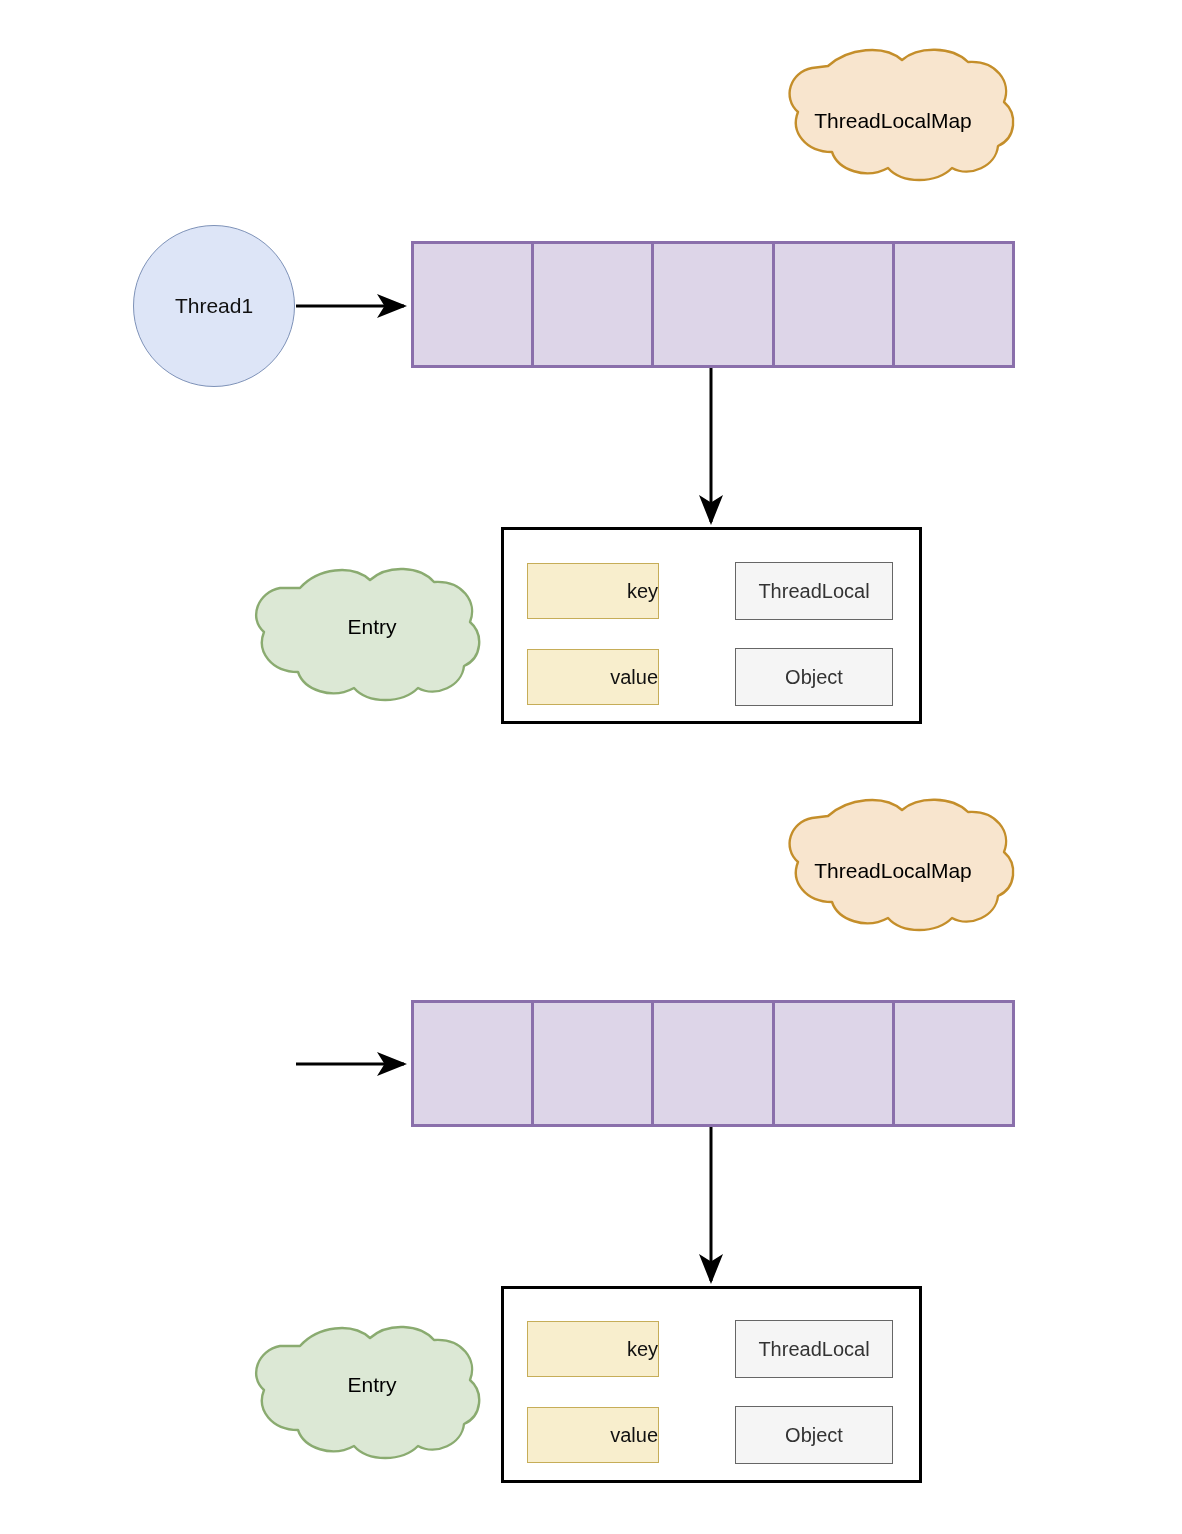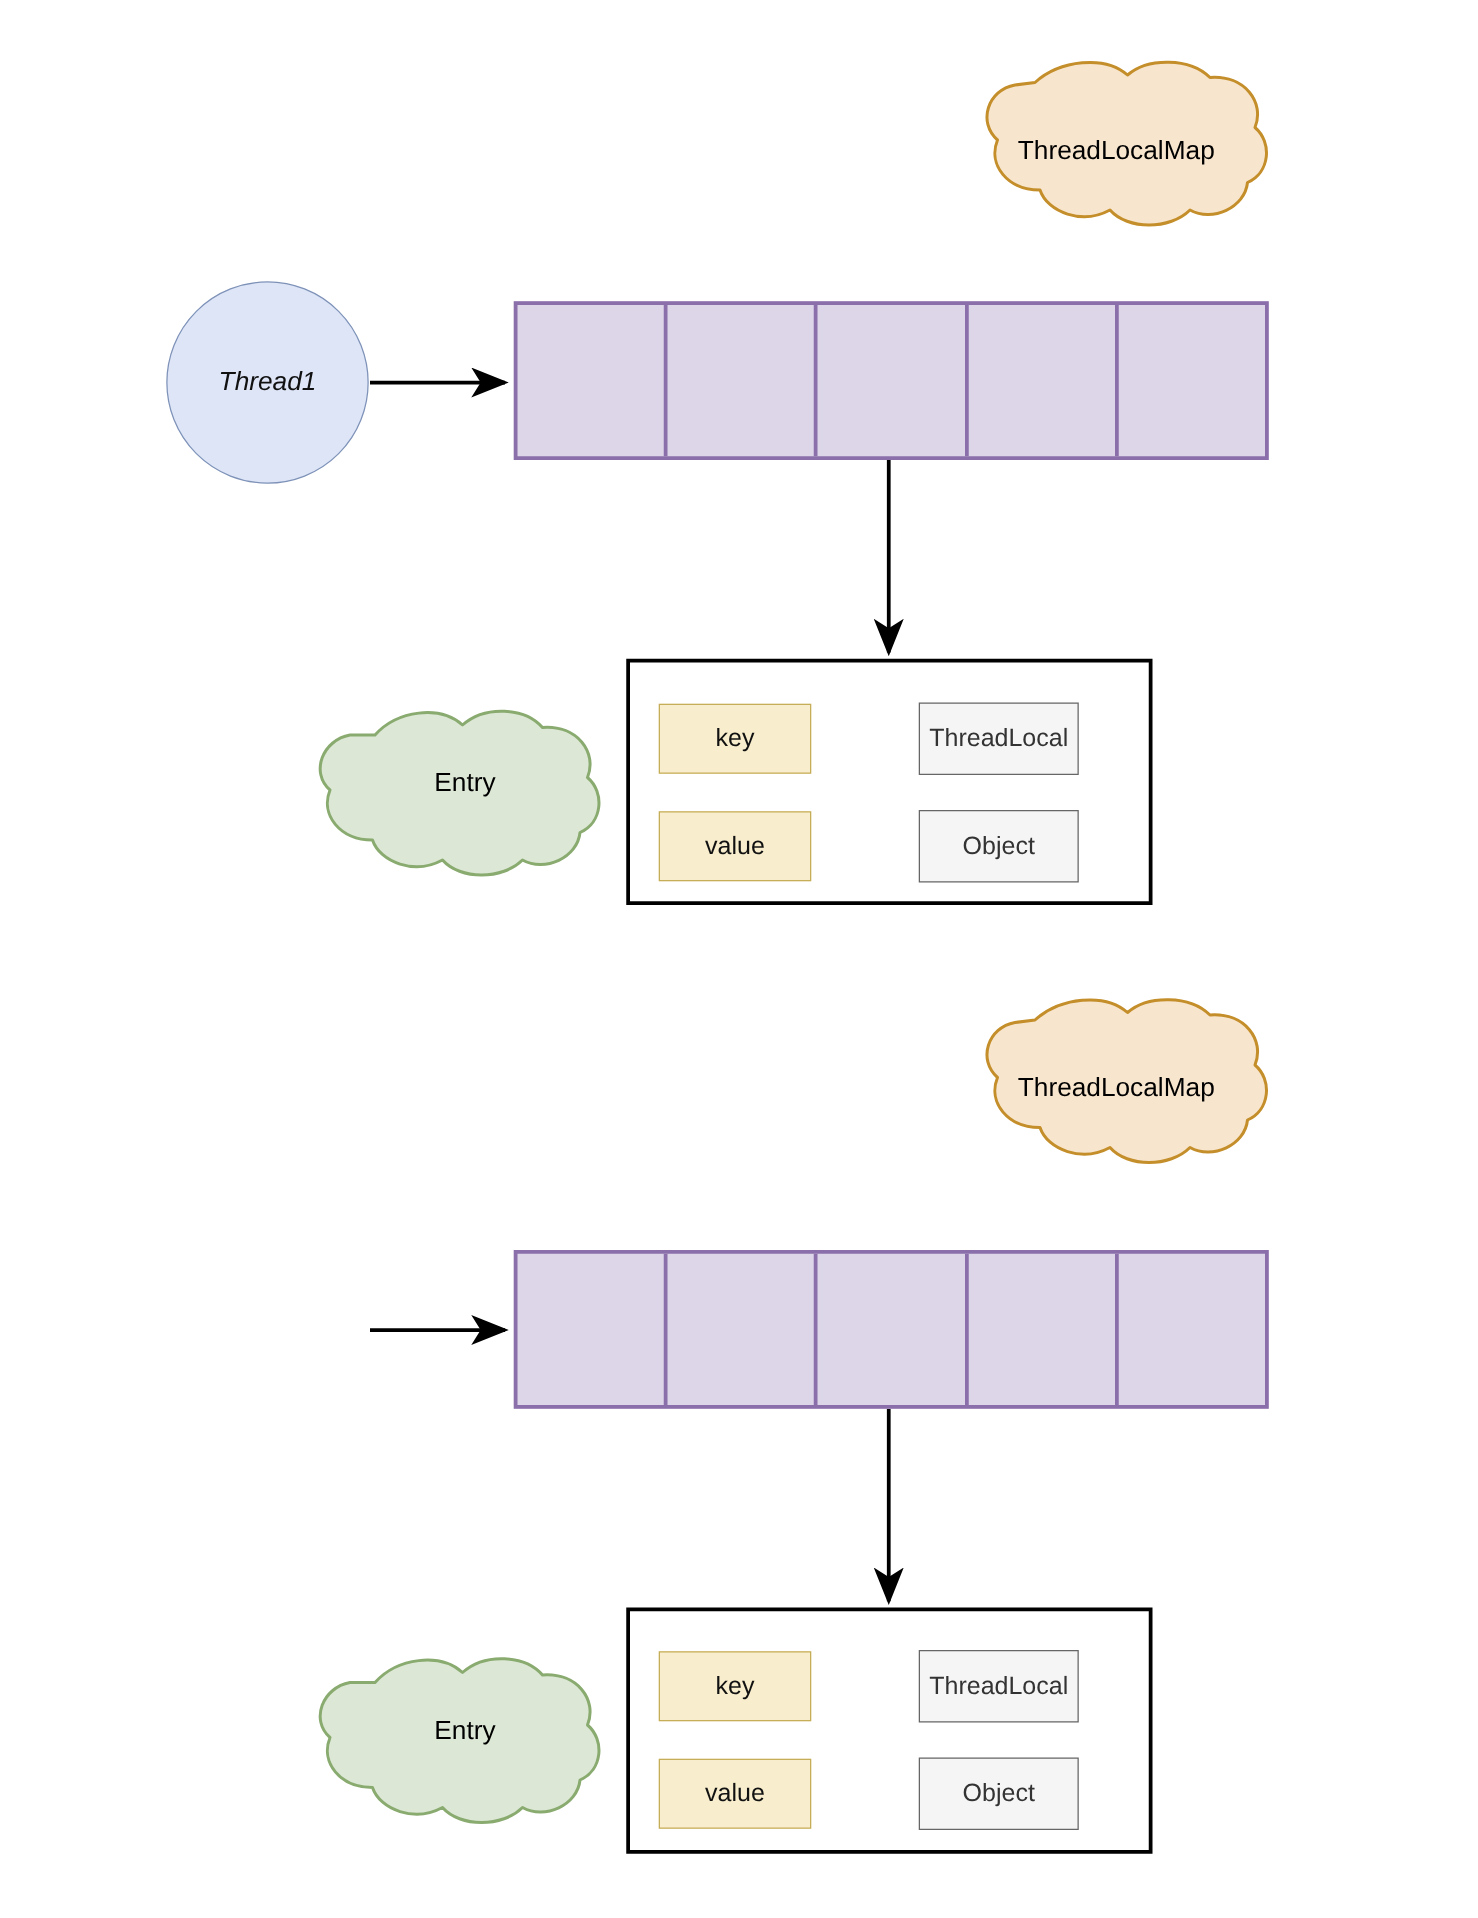--- a/index.html
+++ b/index.html
@@ -38,21 +38,20 @@
 
   
   .thread-circle {
     width: 162px;
     height: 162px;
     border-radius: 50%;
     background: #dde5f7;
     border: 1.6px solid #7e92b8;
     font-size: 21px;
     color: #111111;
-    font-style: italic;
   }
 
   
   .array-table {
     display: flex;
     border: 3px solid #8a6fab;
     background: #ddd5e8;
     box-sizing: border-box;
   }
   .array-cell {
@@ -66,32 +65,33 @@
 
   
   .entry-box {
     border: 3px solid #000000;
     background: #ffffff;
     box-sizing: border-box;
   }
 
   
   .kv-box {
-    width: 122px;
+    width: 132px;
     height: 56px;
     background: #f8eecd;
     border: 1.8px solid #c6ad58;
     font-size: 20px;
     color: #111111;
     box-sizing: border-box;
+    justify-content: flex-end;
   }
 
   
   .ref-box {
-    width: 128px;
+    width: 158px;
     height: 58px;
     background: #f5f5f5;
     border: 1.8px solid #666666;
     font-size: 20px;
     color: #333333;
     box-sizing: border-box;
   }
 
   
   .cloud-label {

